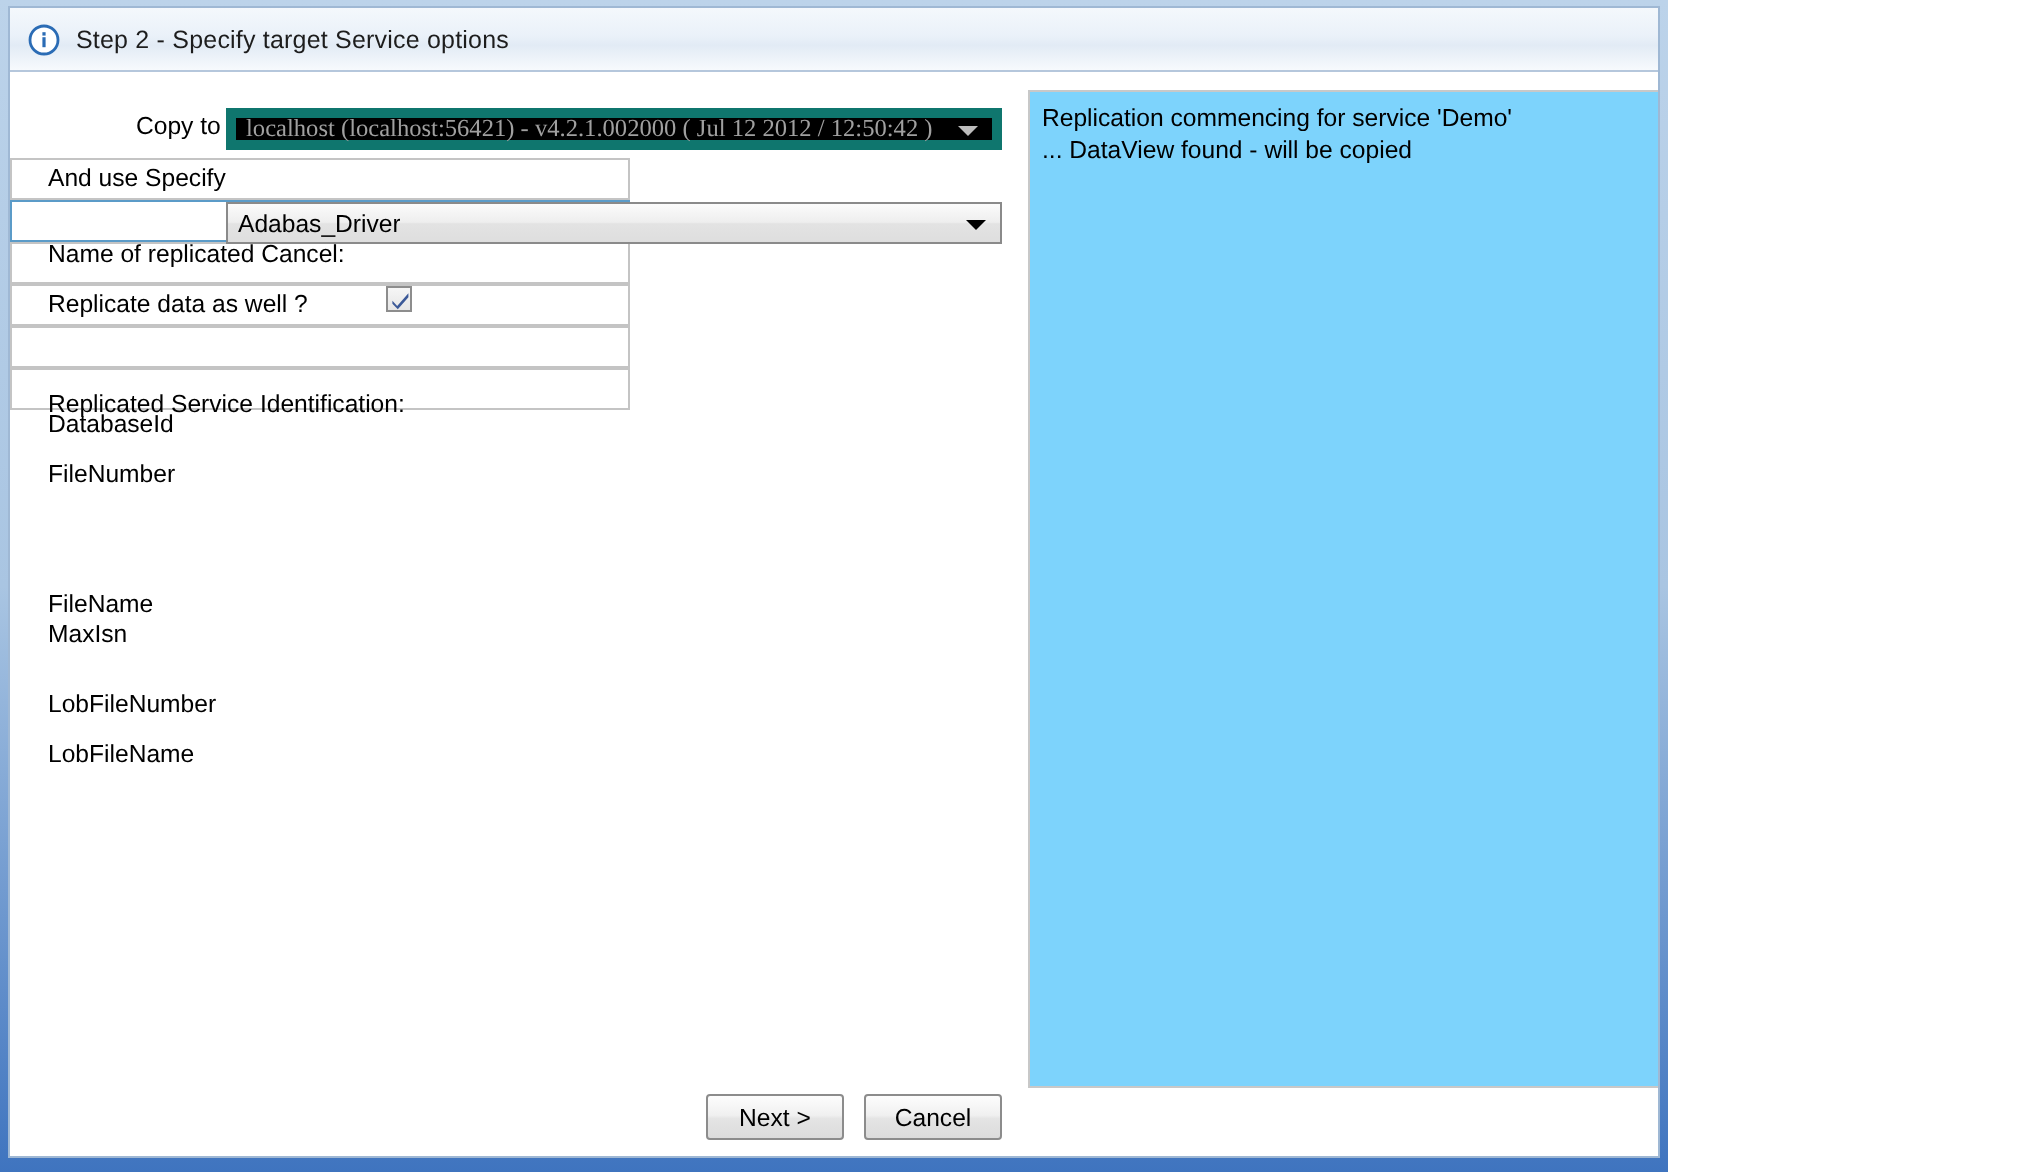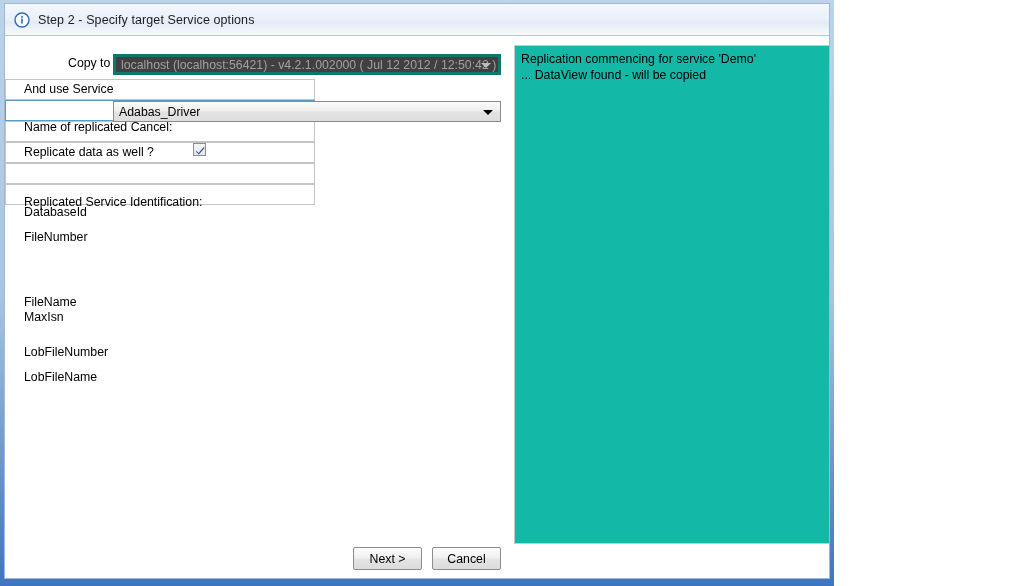--- a/index.html
+++ b/index.html
@@ -90,23 +90,24 @@
   
   .combo {
     box-sizing: border-box;
     height: 21px;
     display: flex;
     align-items: center;
     position: relative;
     font-size: 12.3px;
   }
   .combo.disabled {
-    background: #404040;
-    border: 3px solid #0f766e;
+    background: #000000;
+    border: 5px solid #0f766e;
     color: #a0a0a0;
+    font-family: Liberation Serif, serif;
   }
   .combo.enabled {
     background: linear-gradient(to bottom, #fbfbfb 0%, #eeeeee 48%, #e3e3e3 52%, #dedede 100%);
     border: 1px solid #8a8a8a;
     color: #000000;
   }
   .combo .combo-text {
     padding-left: 5px;
     white-space: nowrap;
     overflow: hidden;
@@ -153,21 +154,21 @@
   .cbox svg { position: absolute; left: 0; top: 0; }
 
   
   .log-pane {
     position: absolute;
     left: 509px;
     top: 41px;
     width: 488px;
     height: 499px;
     box-sizing: border-box;
-    background: #14b8a6;
+    background: #7dd3fc;
     border: 1px solid #c8c8c8;
     overflow: hidden;
   }
   .log-text {
     padding: 5px 6px 0 6px;
     font-size: 12.3px;
     color: #000000;
     line-height: 16px;
     white-space: pre;
   }
@@ -238,21 +239,21 @@
 
       <div class="row" style="left:19px; top:19px;margin-left:44px;">
         <span class="lbl">Copy to server</span>
       </div>
       <div class="combo disabled" style="left:108px; top:17px; width:388px;">
         <span class="combo-text">localhost (localhost:56421) - v4.2.1.002000 ( Jul 12 2012 / 12:50:42 )</span>
         <span class="arrow"></span>
       </div>
 
       <div class="row" style="left:19px; top:45px;">
-        <span class="lbl">And use Service</span>
+        <span class="lbl">And use Specify</span>
       </div>
       <div class="combo enabled" style="left:108px; top:43px; width:388px;">
         <span class="combo-text">Adabas_Driver</span>
         <span class="arrow"></span>
       </div>
 
       <div class="row" style="left:19px; top:83px;">
         <span class="lbl">Name of replicated Cancel:</span>
       </div>
 

